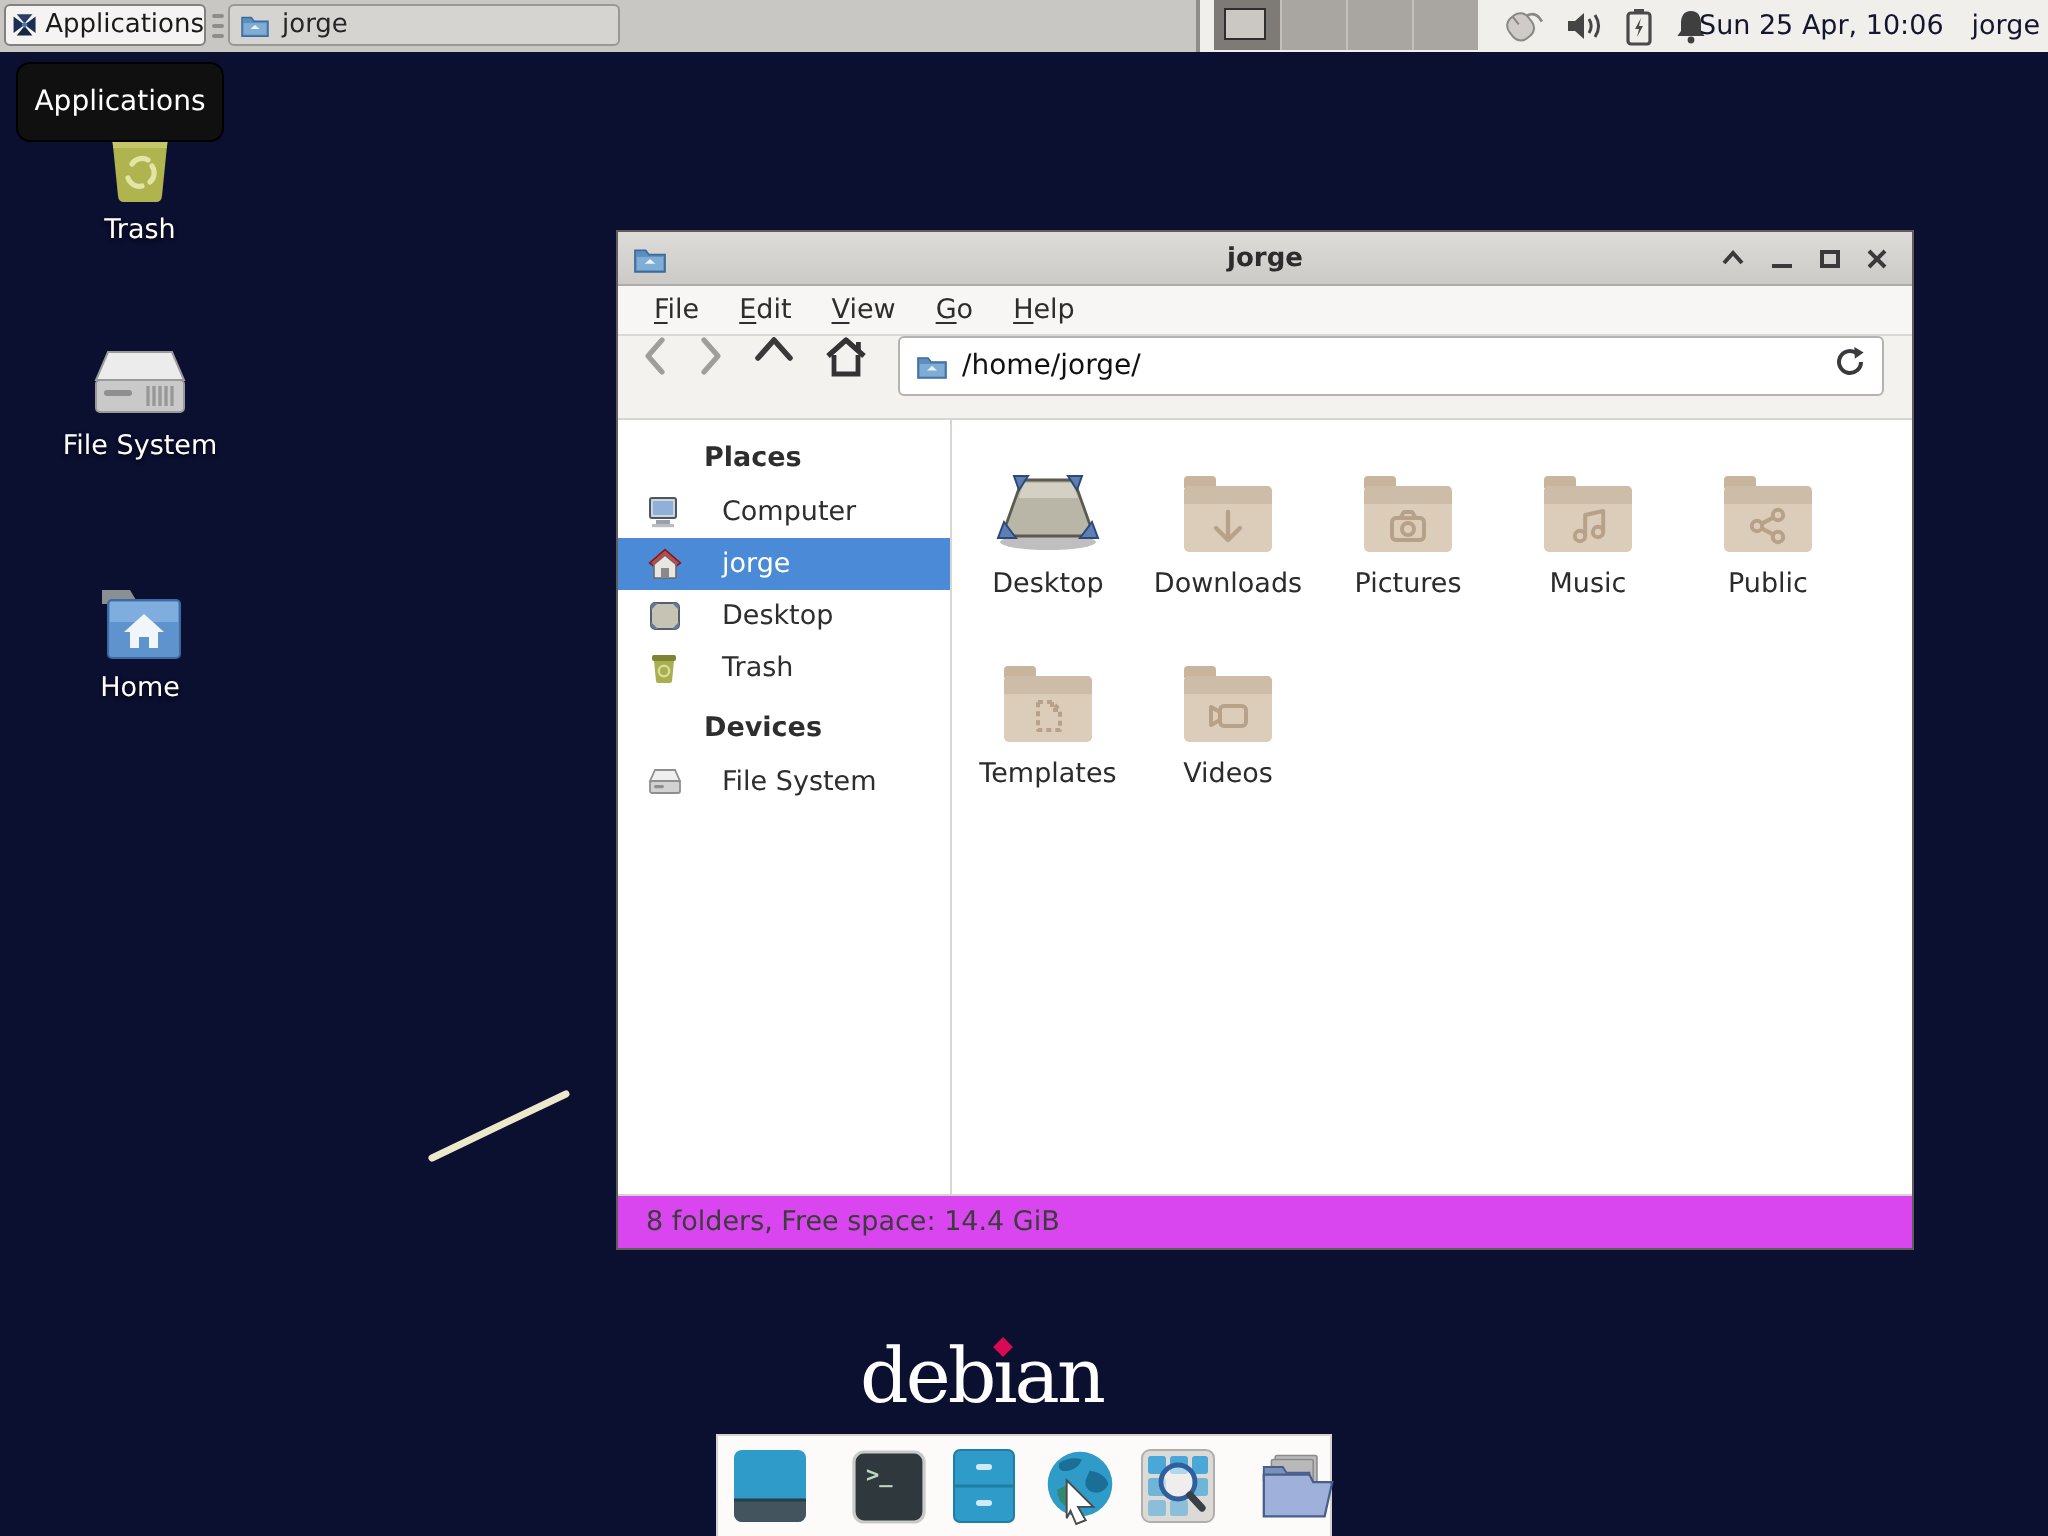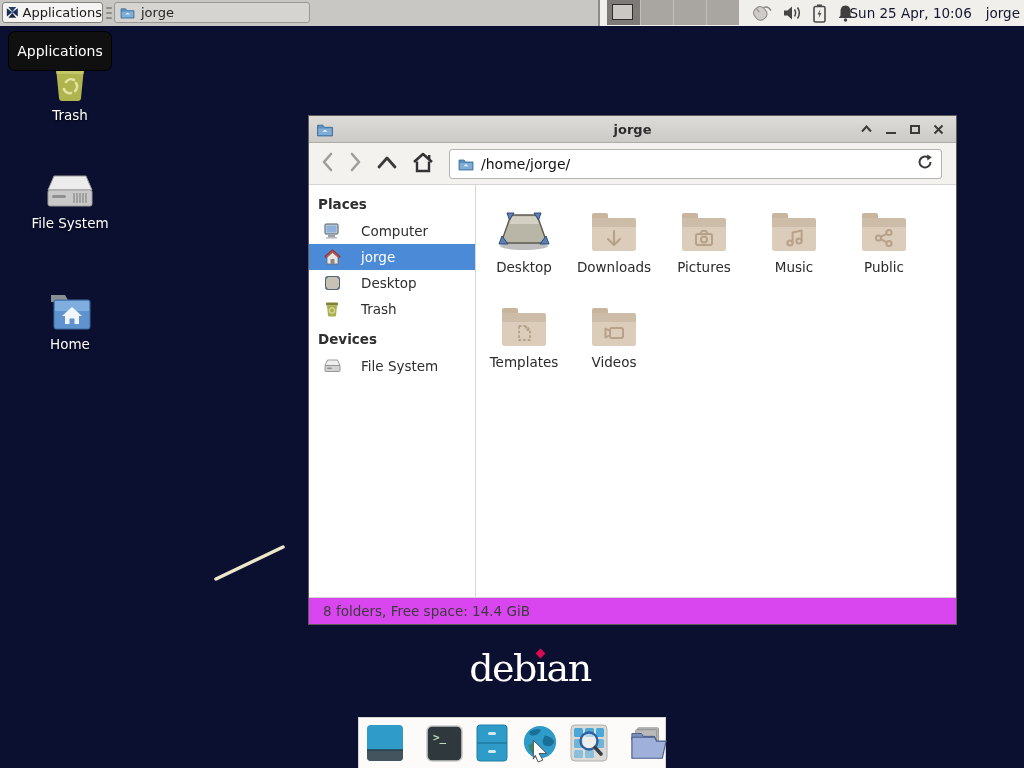--- a/index.html
+++ b/index.html
@@ -63,21 +63,21 @@
   .desk-icon { position:absolute; width:100px; display:flex; flex-direction:column; align-items:center; z-index:5; }
   .desk-icon .lbl { color:#fff; font-size:13.5px; margin-top:3px; text-shadow:0 1px 2px rgba(0,0,0,.8); white-space:nowrap; }
   .di-trash { left:20px; top:56px; }
   .di-fs    { left:20px; top:172px; }
   .di-home  { left:20px; top:291px; }
 
   .wallpaper-line { position:absolute; left:210px; top:540px; z-index:1; }
 
   
   .debian-logo {
-    position:absolute; left:430px; top:648px; width:200px; text-align:center;
+    position:absolute; left:430px; top:668px; width:200px; text-align:left;
     font-family:"DejaVu Serif","Liberation Serif",serif;
     font-size:38px; line-height:40px; color:#fff; letter-spacing:-1.5px;
     z-index:2;
   }
   .debian-logo .i-wrap { position:relative; display:inline-block; }
   .debian-logo .i-dot {
     position:absolute; top:2px; left:50%; margin-left:-4px;
     width:7px; height:7px; transform:rotate(45deg);
   }
 
@@ -103,31 +103,31 @@
   .glyph-max { width:10px; height:9px; border:2px solid #3a3a3a; }
 
   .menubar {
     height:25px; background:#f7f6f4; border-bottom:1px solid #dbd9d6;
     display:flex; align-items:center; padding-left:8px; flex:0 0 auto;
   }
   .menubar .mitem { padding:3px 10px; font-size:13.5px; color:#2d2d2d; }
 
   .toolbar {
     height:42px; background:#f3f2ef; border-bottom:1px solid #d7d5d2;
-    display:flex; align-items:center; padding:0 14px 0 12px; gap:15px; flex:0 0 auto;
+    display:flex; align-items:flex-start; padding:0 14px 0 12px; gap:15px; flex:0 0 auto;
   }
   .pathentry {
     flex:1; height:30px; background:#fff; border:1px solid #b5b3af; border-radius:3px;
     display:flex; align-items:center; padding:0 8px;
   }
   .pathentry .ptext { margin-left:7px; font-size:14px; color:#111; flex:1; }
 
   .content { flex:1; display:flex; min-height:0; background:#fff; }
   .sidebar { width:167px; background:#fff; border-right:1px solid #d8d6d3; padding-top:6px; font-size:13.5px; }
-  .sb-header { font-weight:bold; color:#2e2e2e; padding:5px 0 6px 9px; }
+  .sb-header { font-weight:bold; color:#2e2e2e; padding:5px 0 6px 9px;margin-left:34px; }
   .sb-row { height:26px; display:flex; align-items:center; padding-left:14px; gap:20px; color:#2e2e2e; }
   .sb-row.selected { background:#4a8ad6; color:#fff; }
   .sb-row .sicon { width:18px; display:flex; justify-content:center; }
 
   .filegrid { flex:1; display:flex; flex-wrap:wrap; align-content:flex-start; padding:10px 0 0 3px; }
   .file-item { width:90px; height:95px; display:flex; flex-direction:column; align-items:center; }
   .file-item .iconbox { height:58px; display:flex; align-items:flex-end; justify-content:center; }
   .file-item .flabel { margin-top:6px; font-size:13.5px; color:#2b2b2b; white-space:nowrap; }
 
   .statusbar {
@@ -298,20 +298,27 @@
           <span class="glyph-max"></span>
         </span>
       <span class="tbtn">
         <svg width="11" height="11" viewBox="0 0 11 11">
             <path d="M1.5 1.5 L9.5 9.5 M9.5 1.5 L1.5 9.5" stroke="#3a3a3a" stroke-width="2"></path>
           </svg>
       </span>
     </span>
   </div>
 
+  <div class="menubar">
+    <span class="mitem"><u>F</u>ile</span>
+    <span class="mitem"><u>E</u>dit</span>
+    <span class="mitem"><u>V</u>iew</span>
+    <span class="mitem"><u>G</u>o</span>
+    <span class="mitem"><u>H</u>elp</span>
+  </div>
 
   <div class="toolbar">
     <span>
       <svg width="13" height="20" viewBox="0 0 13 20">
           <polyline points="10,2 3,10 10,18" fill="none" stroke="#a09e9b" stroke-width="2.6" stroke-linecap="round" stroke-linejoin="round"></polyline>
         </svg>
     </span>
     <span>
       <svg width="13" height="20" viewBox="0 0 13 20">
           <polyline points="3,2 10,10 3,18" fill="none" stroke="#a09e9b" stroke-width="2.6" stroke-linecap="round" stroke-linejoin="round"></polyline>

